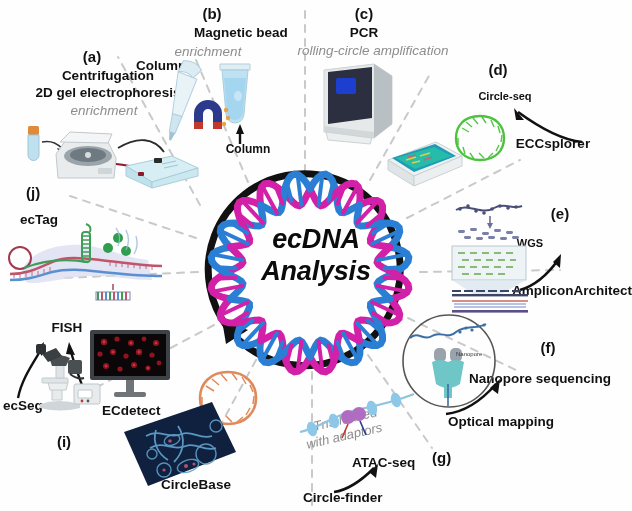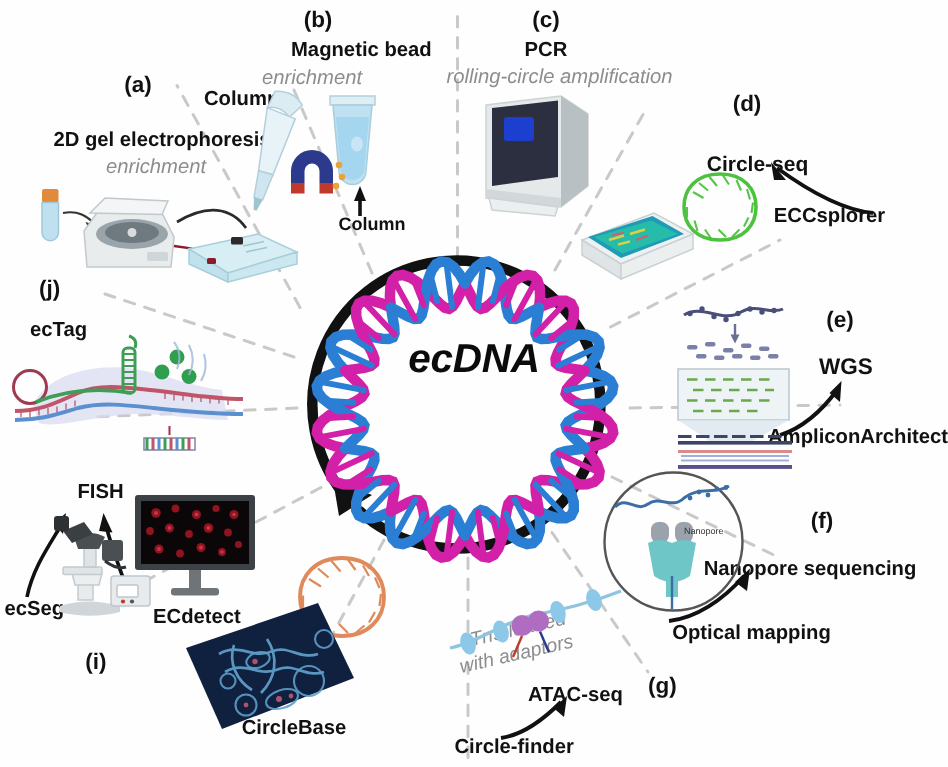--- a/index.html
+++ b/index.html
@@ -113,23 +113,25 @@
         <path d="M64.63 45.04L70.73 48.25L76.02 51.02L80.18 52.61L83.13 52.41L85.02 50.14L86.18 45.85L87.05 39.94L88.04 33.11L89.54 26.26L91.75 20.32L94.73 16.12L98.36 14.23L102.39 14.90L106.52 17.98L110.46 22.95L114.00 29.00" fill="none" stroke="#2a7fd4" stroke-width="7" stroke-linecap="round"></path>
         <line x1="66.20" y1="26.06" x2="80.86" y2="52.72" stroke="#d320a8" stroke-width="4" stroke-linecap="round"></line>
         <line x1="79.62" y1="26.15" x2="86.54" y2="43.64" stroke="#d320a8" stroke-width="4" stroke-linecap="round"></line>
         <line x1="95.45" y1="40.75" x2="90.77" y2="22.53" stroke="#2a7fd4" stroke-width="4" stroke-linecap="round"></line>
         <line x1="105.38" y1="44.76" x2="101.56" y2="14.57" stroke="#2a7fd4" stroke-width="4" stroke-linecap="round"></line>
       </g>
   </svg>
 
   <div class="center-text">
     <div>ecDNA</div>
+    <div>Analysis</div>
   </div>
 
   <div class="lbl panel-id c" style="left:92px;top:49px;">(a)</div>
+  <div class="lbl bold c" style="left:108px;top:68px;font-size:13.5px;">Centrifugation</div>
   <div class="lbl bold c" style="left:108px;top:85px;font-size:13.5px;">2D gel electrophoresis</div>
   <div class="lbl ital c" style="left:104px;top:103px;font-size:13.5px;">enrichment</div>
 
   <svg class="art" style="left:22px;top:118px;" width="180" height="72" viewBox="0 0 180 72">
 
     <g>
       <rect x="6" y="8" width="11" height="9" rx="1.5" fill="#e08a3c"></rect>
       <path d="M6 17 h11 v20 a5.5 5.5 0 0 1 -11 0 z" fill="#bfe0ef" stroke="#9fc7da" stroke-width="1"></path>
     </g>
     <path d="M20 24 C30 22 36 26 42 32" stroke="#333" stroke-width="1.4" fill="none"></path>
@@ -198,21 +200,21 @@
   <svg class="art" style="left:312px;top:62px;" width="86" height="84" viewBox="0 0 86 84">
     <path d="M12 8 L62 2 L80 14 L80 62 L62 76 L12 70 Z" fill="#e6e9ea" stroke="#cdd2d4"></path>
     <path d="M62 2 L80 14 L80 62 L62 76 Z" fill="#b9c0c4"></path>
     <path d="M16 10 L60 5 L60 56 L16 62 Z" fill="#2c2f3f"></path>
     <rect x="24" y="16" width="20" height="16" rx="2" fill="#1d3fd0"></rect>
     <path d="M12 64 L62 70 L62 76 L12 70 Z" fill="#d2d7d9"></path>
     <path d="M14 70 L60 76 L58 82 L16 78 Z" fill="#eceff0" stroke="#cdd2d4"></path>
   </svg>
 
   <div class="lbl panel-id c" style="left:498px;top:62px;">(d)</div>
-  <div class="lbl tool c" style="left:505px;top:102px;font-size:14px;">Circle-seq</div>
+  <div class="lbl tool c" style="left:505px;top:90px;font-size:11px;">Circle-seq</div>
   <div class="lbl tool c" style="left:553px;top:136px;font-size:13.5px;">ECCsplorer</div>
 
   <svg class="art" style="left:470px;top:96px;" width="130" height="56" viewBox="0 0 130 56">
     <path d="M112 46 C92 44 70 32 48 16" stroke="#111" stroke-width="2.6" fill="none"></path>
     <polygon points="44,12 54,24 46,24" fill="#111"></polygon>
   </svg>
 
   <svg class="art" style="left:452px;top:112px;" width="56" height="52" viewBox="0 0 56 52">
     <g fill="none" stroke="#4cc23f" stroke-width="2.4">
       <path d="M28 4 C44 4 52 14 52 26 C52 38 44 48 28 48 C12 48 4 38 4 26 C4 14 12 4 28 4 Z"></path>
@@ -231,21 +233,21 @@
       <path d="M28 30 l10 -3 M42 26 l10 -3 M34 33 l8 -2"></path>
     </g>
     <g stroke="#e2566a" stroke-width="1.4" opacity=".9">
       <path d="M30 27 l8 -2 M46 30 l8 -3"></path>
     </g>
     <path d="M10 30 L10 40 L36 56 L36 46 Z" fill="#dfe4e6" stroke="#cbd1d3"></path>
     <path d="M36 46 L84 26 L84 36 L36 56 Z" fill="#eceff0" stroke="#cbd1d3"></path>
   </svg>
 
   <div class="lbl panel-id c" style="left:560px;top:206px;">(e)</div>
-  <div class="lbl tool c" style="left:564px;top:237px;font-size:15px;">WGS</div>
+  <div class="lbl tool c" style="left:530px;top:237px;font-size:11px;">WGS</div>
   <div class="lbl tool" style="left:512px;top:283px;font-size:13.5px;">AmpliconArchitect</div>
 
   <svg class="art" style="left:516px;top:248px;" width="64" height="46" viewBox="0 0 64 46">
     <path d="M4 42 C18 38 32 26 42 12" stroke="#111" stroke-width="2.6" fill="none"></path>
     <polygon points="45,6 44,20 37,14" fill="#111"></polygon>
   </svg>
 
   <svg class="art" style="left:438px;top:200px;" width="104" height="110" viewBox="0 0 104 110">
 
     <g stroke="#4a4f7a" stroke-width="2" fill="none">

